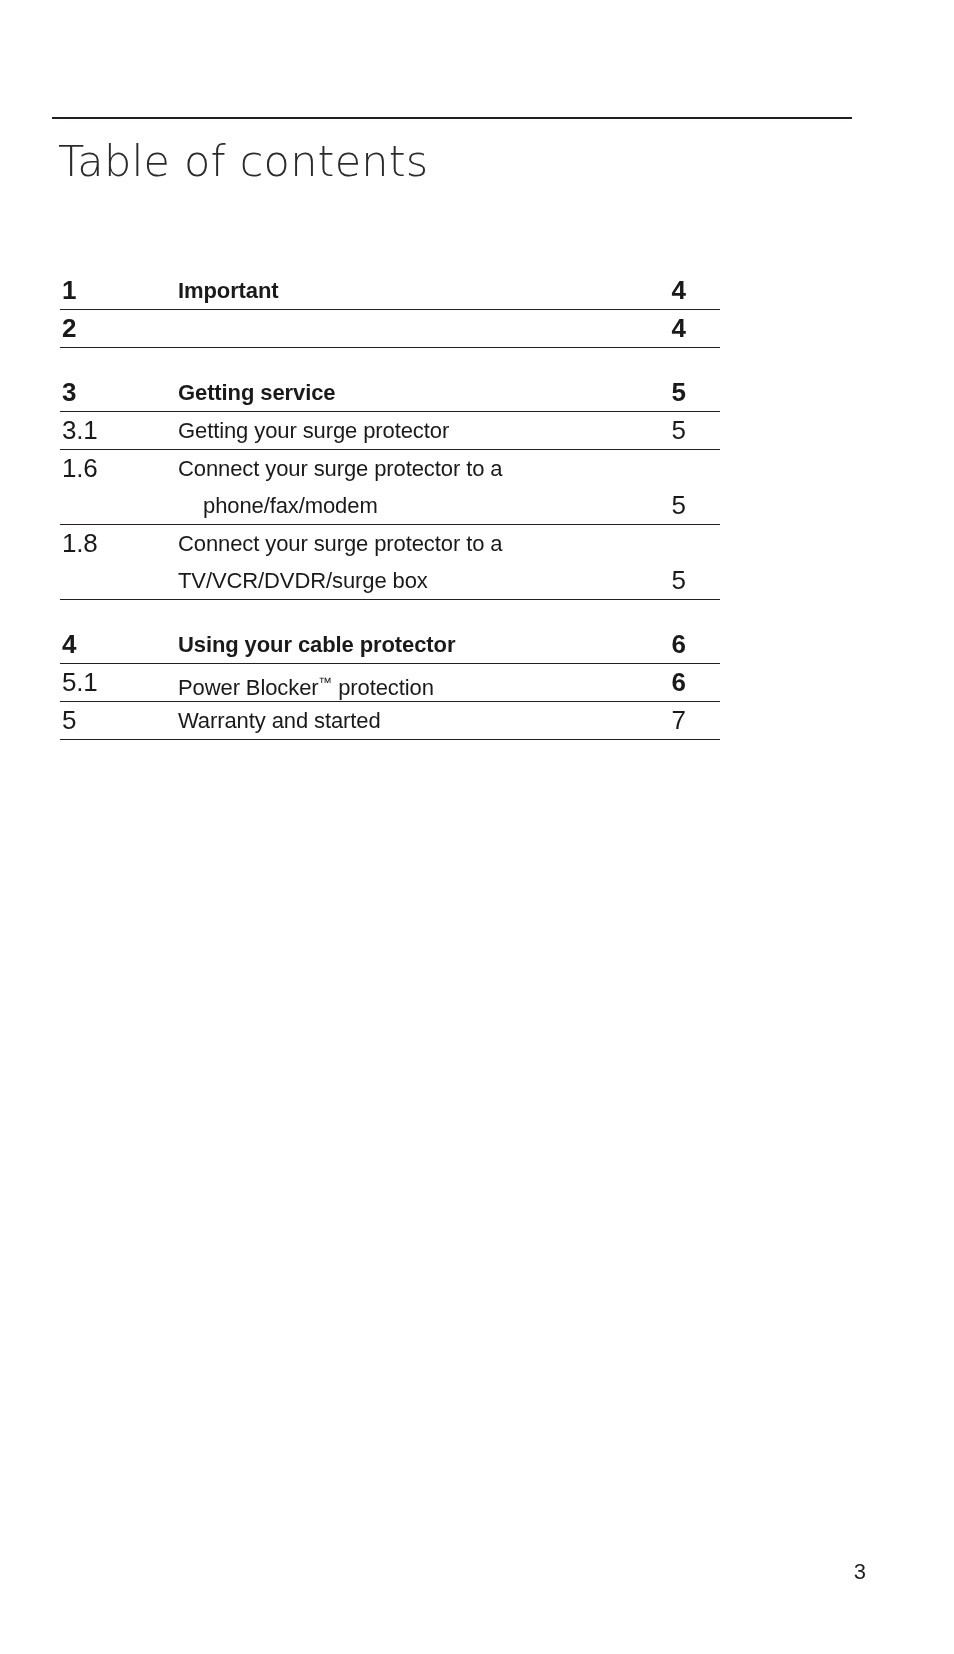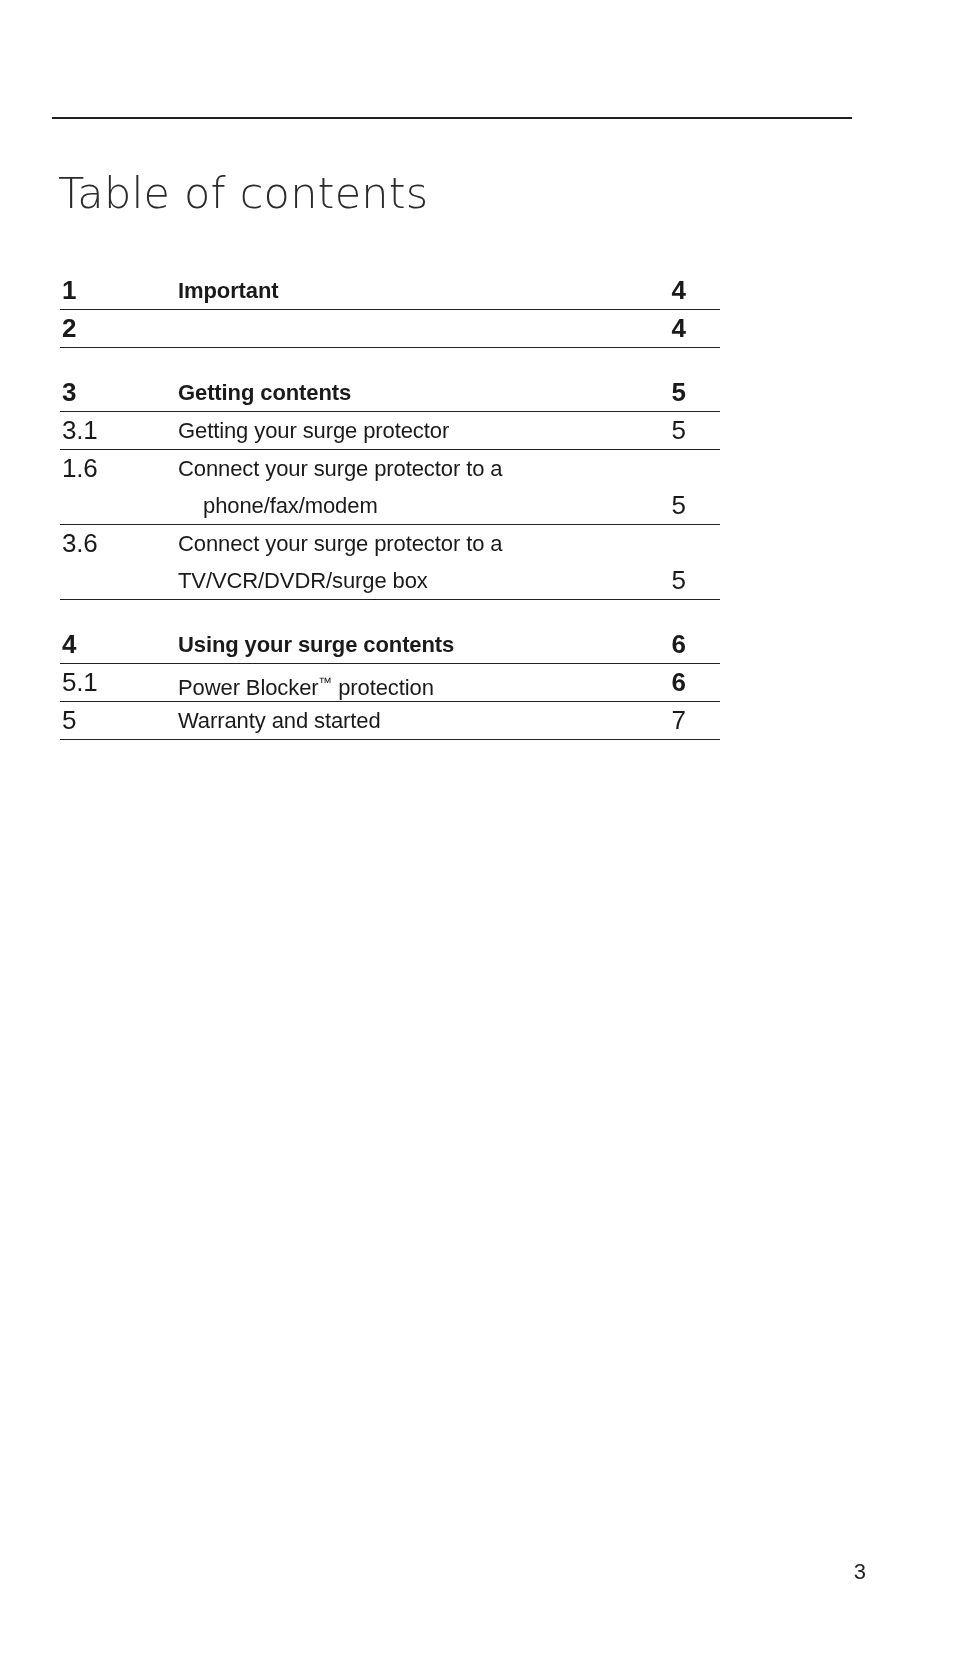--- a/index.html
+++ b/index.html
@@ -42,21 +42,20 @@
     top: 133px;
     width: 800px;
     font-size: 43px;
     line-height: 56px;
     font-weight: 300;
     letter-spacing: 0.2px;
     color: #2b2b2b;
     font-family: "DejaVu Sans", "Liberation Sans", sans-serif;
     font-stretch: normal;
     white-space: nowrap;
-    margin-top: 32px;
   }
 
   
   .toc {
     position: absolute;
     left: 60px;
     top: 272px;
     width: 660px;
   }
 
@@ -159,21 +158,21 @@
           <div class="line">
             <span class="toc-num">2</span>
             <span class="toc-page">4</span>
           </div>
         </div>
       </div>
       <div class="toc-group">
         <div class="toc-row bold">
           <div class="line">
             <span class="toc-num">3</span>
-            <span class="toc-label">Getting contents</span>
+            <span class="toc-label">Getting service</span>
             <span class="toc-page">5</span>
           </div>
         </div>
         <div class="toc-row">
           <div class="line">
             <span class="toc-num">3.1</span>
             <span class="toc-label">Getting your surge protector</span>
             <span class="toc-page">5</span>
           </div>
         </div>
@@ -182,34 +181,34 @@
             <span class="toc-num">1.6</span>
             <span class="toc-label">Connect your surge protector to a</span>
           </div>
           <div class="line">
             <span class="toc-label indent">phone/fax/modem</span>
             <span class="toc-page">5</span>
           </div>
         </div>
         <div class="toc-row">
           <div class="line">
-            <span class="toc-num">3.6</span>
+            <span class="toc-num">1.8</span>
             <span class="toc-label">Connect your surge protector to a</span>
           </div>
           <div class="line">
             <span class="toc-label">TV/VCR/DVDR/surge box</span>
             <span class="toc-page">5</span>
           </div>
         </div>
       </div>
       <div class="toc-group">
         <div class="toc-row bold">
           <div class="line">
             <span class="toc-num">4</span>
-            <span class="toc-label">Using your surge contents</span>
+            <span class="toc-label">Using your cable protector</span>
             <span class="toc-page">6</span>
           </div>
         </div>
         <div class="toc-row pagebold">
           <div class="line">
             <span class="toc-num">5.1</span>
             <span class="toc-label">Power Blocker<span class="tm">™</span> protection</span>
             <span class="toc-page">6</span>
           </div>
         </div>

